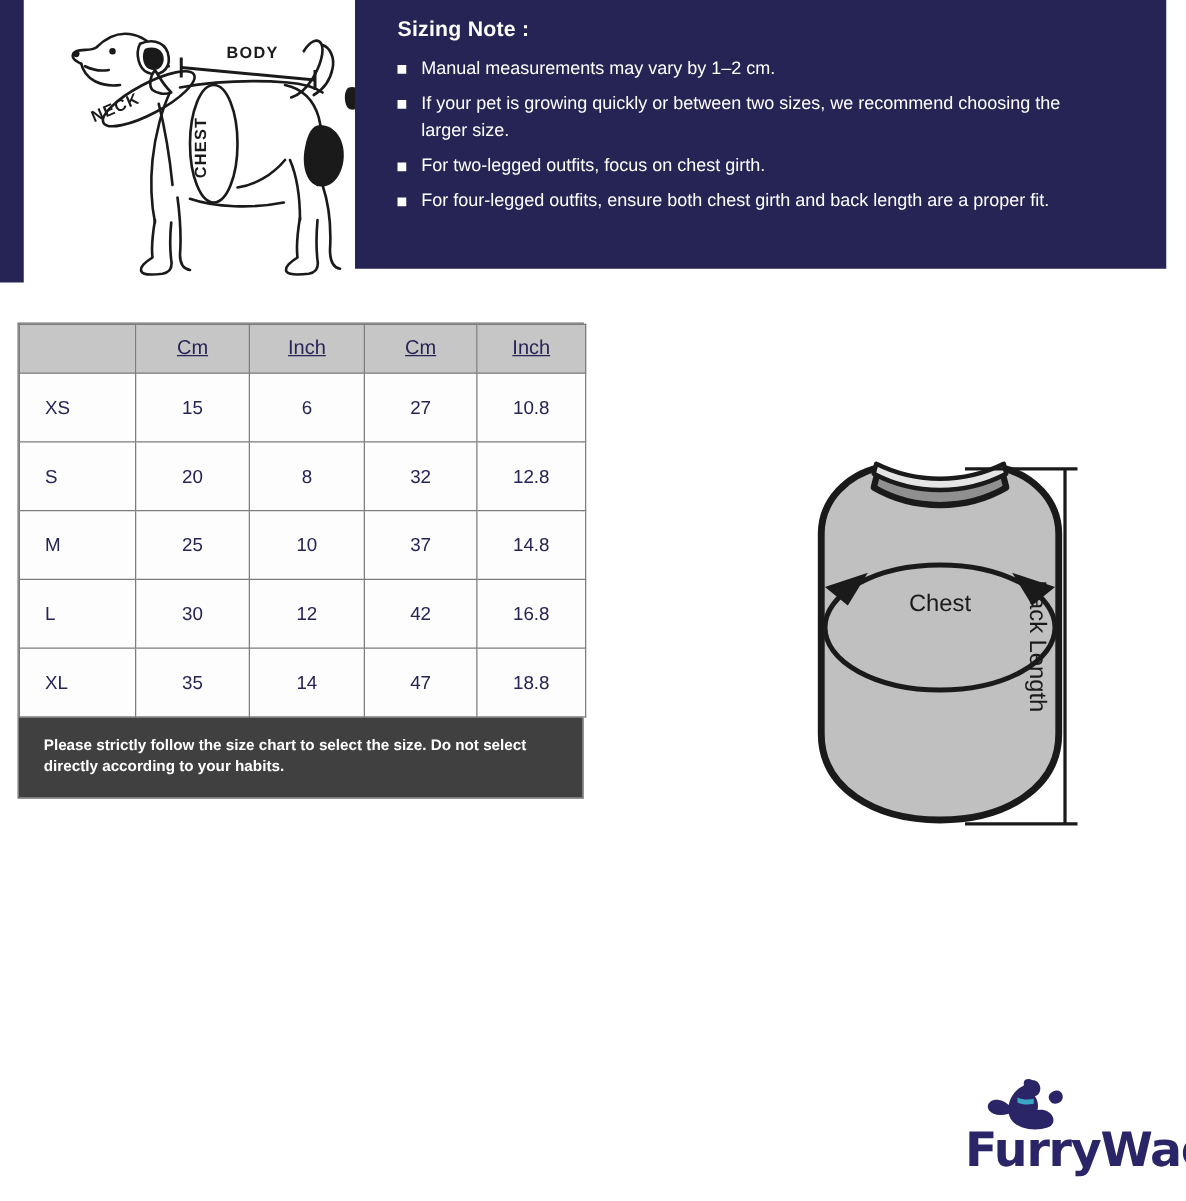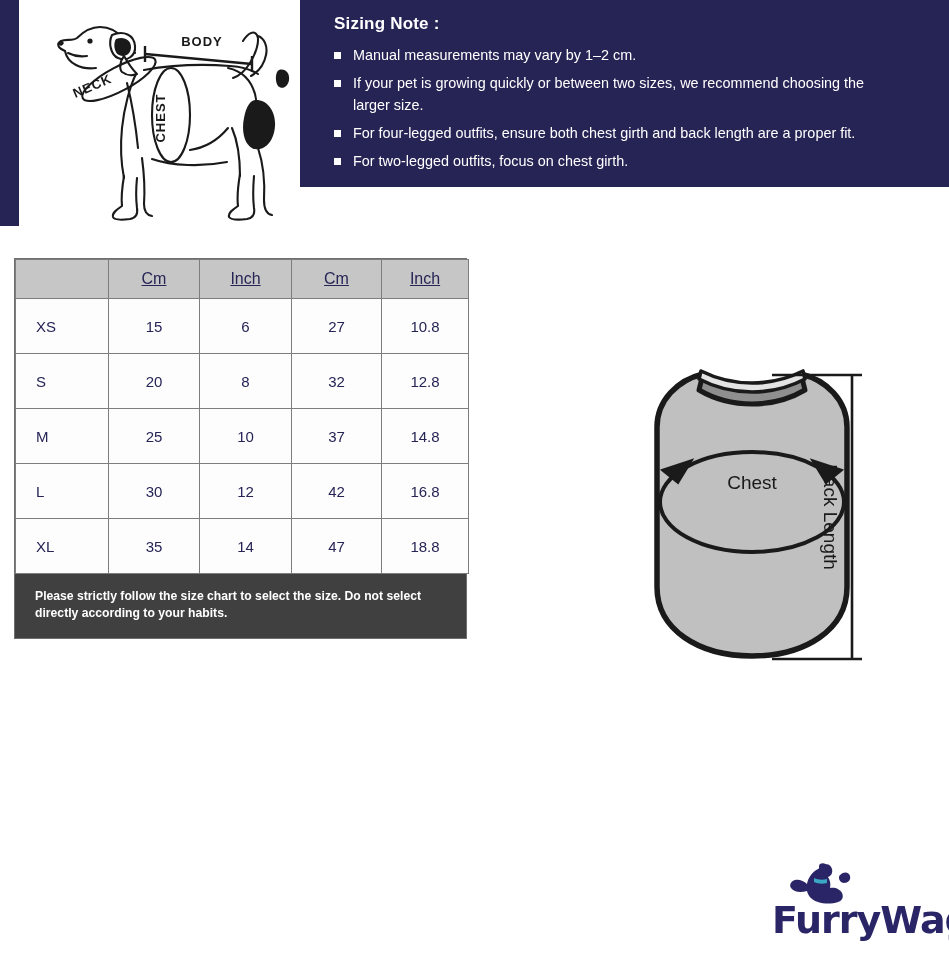--- a/index.html
+++ b/index.html
@@ -18,21 +18,21 @@
     position: absolute; left: 0; top: 0; width: 19px; height: 226px;
     background: #262455;
   }
   #dog-figure-panel {
     position: absolute; left: 26px; top: 0; width: 281px; height: 233px;
     background: #ffffff;
   }
   #dog-svg { position:absolute; left: 6px; top: 8px; }
 
   #sizing-note-panel {
-    position: absolute; left: 300px; top: 0; width: 649px; height: 187px;
+    position: absolute; left: 284px; top: 0; width: 649px; height: 215px;
     background: #262455;
     padding: 14px 30px 10px 34px;
   }
   #sizing-note-title {
     color: #ffffff; font-size: 17px; font-weight: bold;
     letter-spacing: .2px; margin-bottom: 11px;
   }
   .note-item {
     display: flex; align-items: flex-start; gap: 12px;
     color: #ffffff; font-size: 14.4px; line-height: 1.52;
@@ -174,25 +174,25 @@
       <div class="note-item">
         <span class="note-bullet"></span>
         <span class="note-text">Manual measurements may vary by 1–2 cm.</span>
       </div>
       <div class="note-item">
         <span class="note-bullet"></span>
         <span class="note-text">If your pet is growing quickly or between two sizes, we recommend choosing the larger size.</span>
       </div>
       <div class="note-item">
         <span class="note-bullet"></span>
-        <span class="note-text">For four-legged outfits, ensure both chest girth and back length are a proper fit.</span>
+        <span class="note-text">For two-legged outfits, focus on chest girth.</span>
       </div>
       <div class="note-item">
         <span class="note-bullet"></span>
-        <span class="note-text">For two-legged outfits, focus on chest girth.</span>
+        <span class="note-text">For four-legged outfits, ensure both chest girth and back length are a proper fit.</span>
       </div>
     </div>
   </div>
 
   <div id="size-table-wrap">
     <table id="size-table">
       <colgroup>
         <col class="col-size">
           <col class="col-blcm">
           <col class="col-blin">

